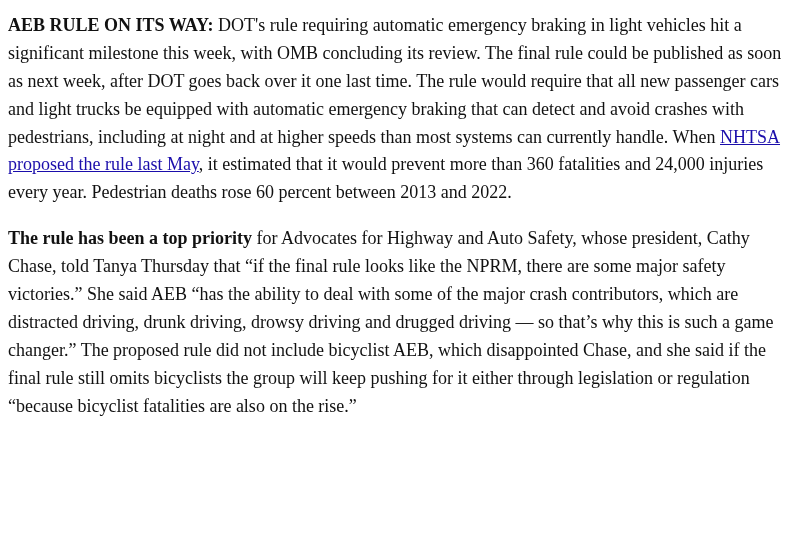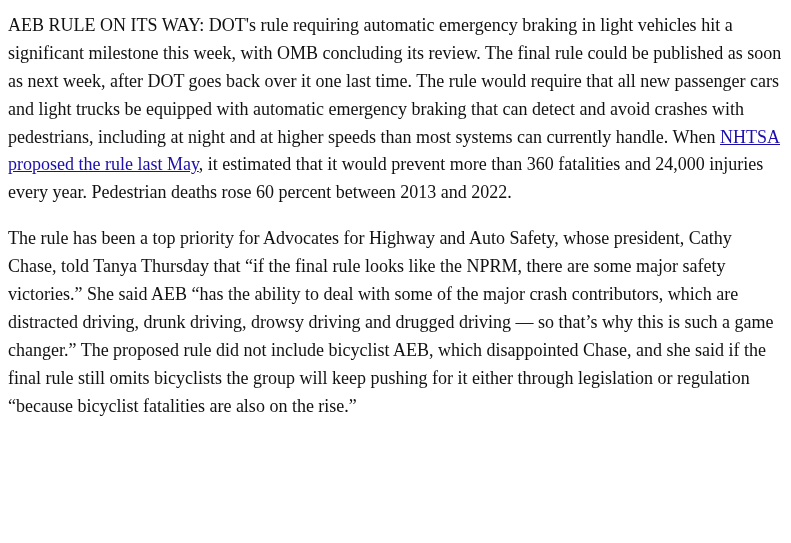--- a/index.html
+++ b/index.html
@@ -21,21 +21,21 @@
 
     .article-body {
       max-width: 783px;
     }
 
     p {
       margin-bottom: 18px;
     }
 
     .bold-label {
-      font-weight: normal;
+      font-weight: bold;
       font-style: normal;
     }
 
     a {
       color: #1a0dab;
       text-decoration: underline;
     }
   </style>
 </head>
 <body>

